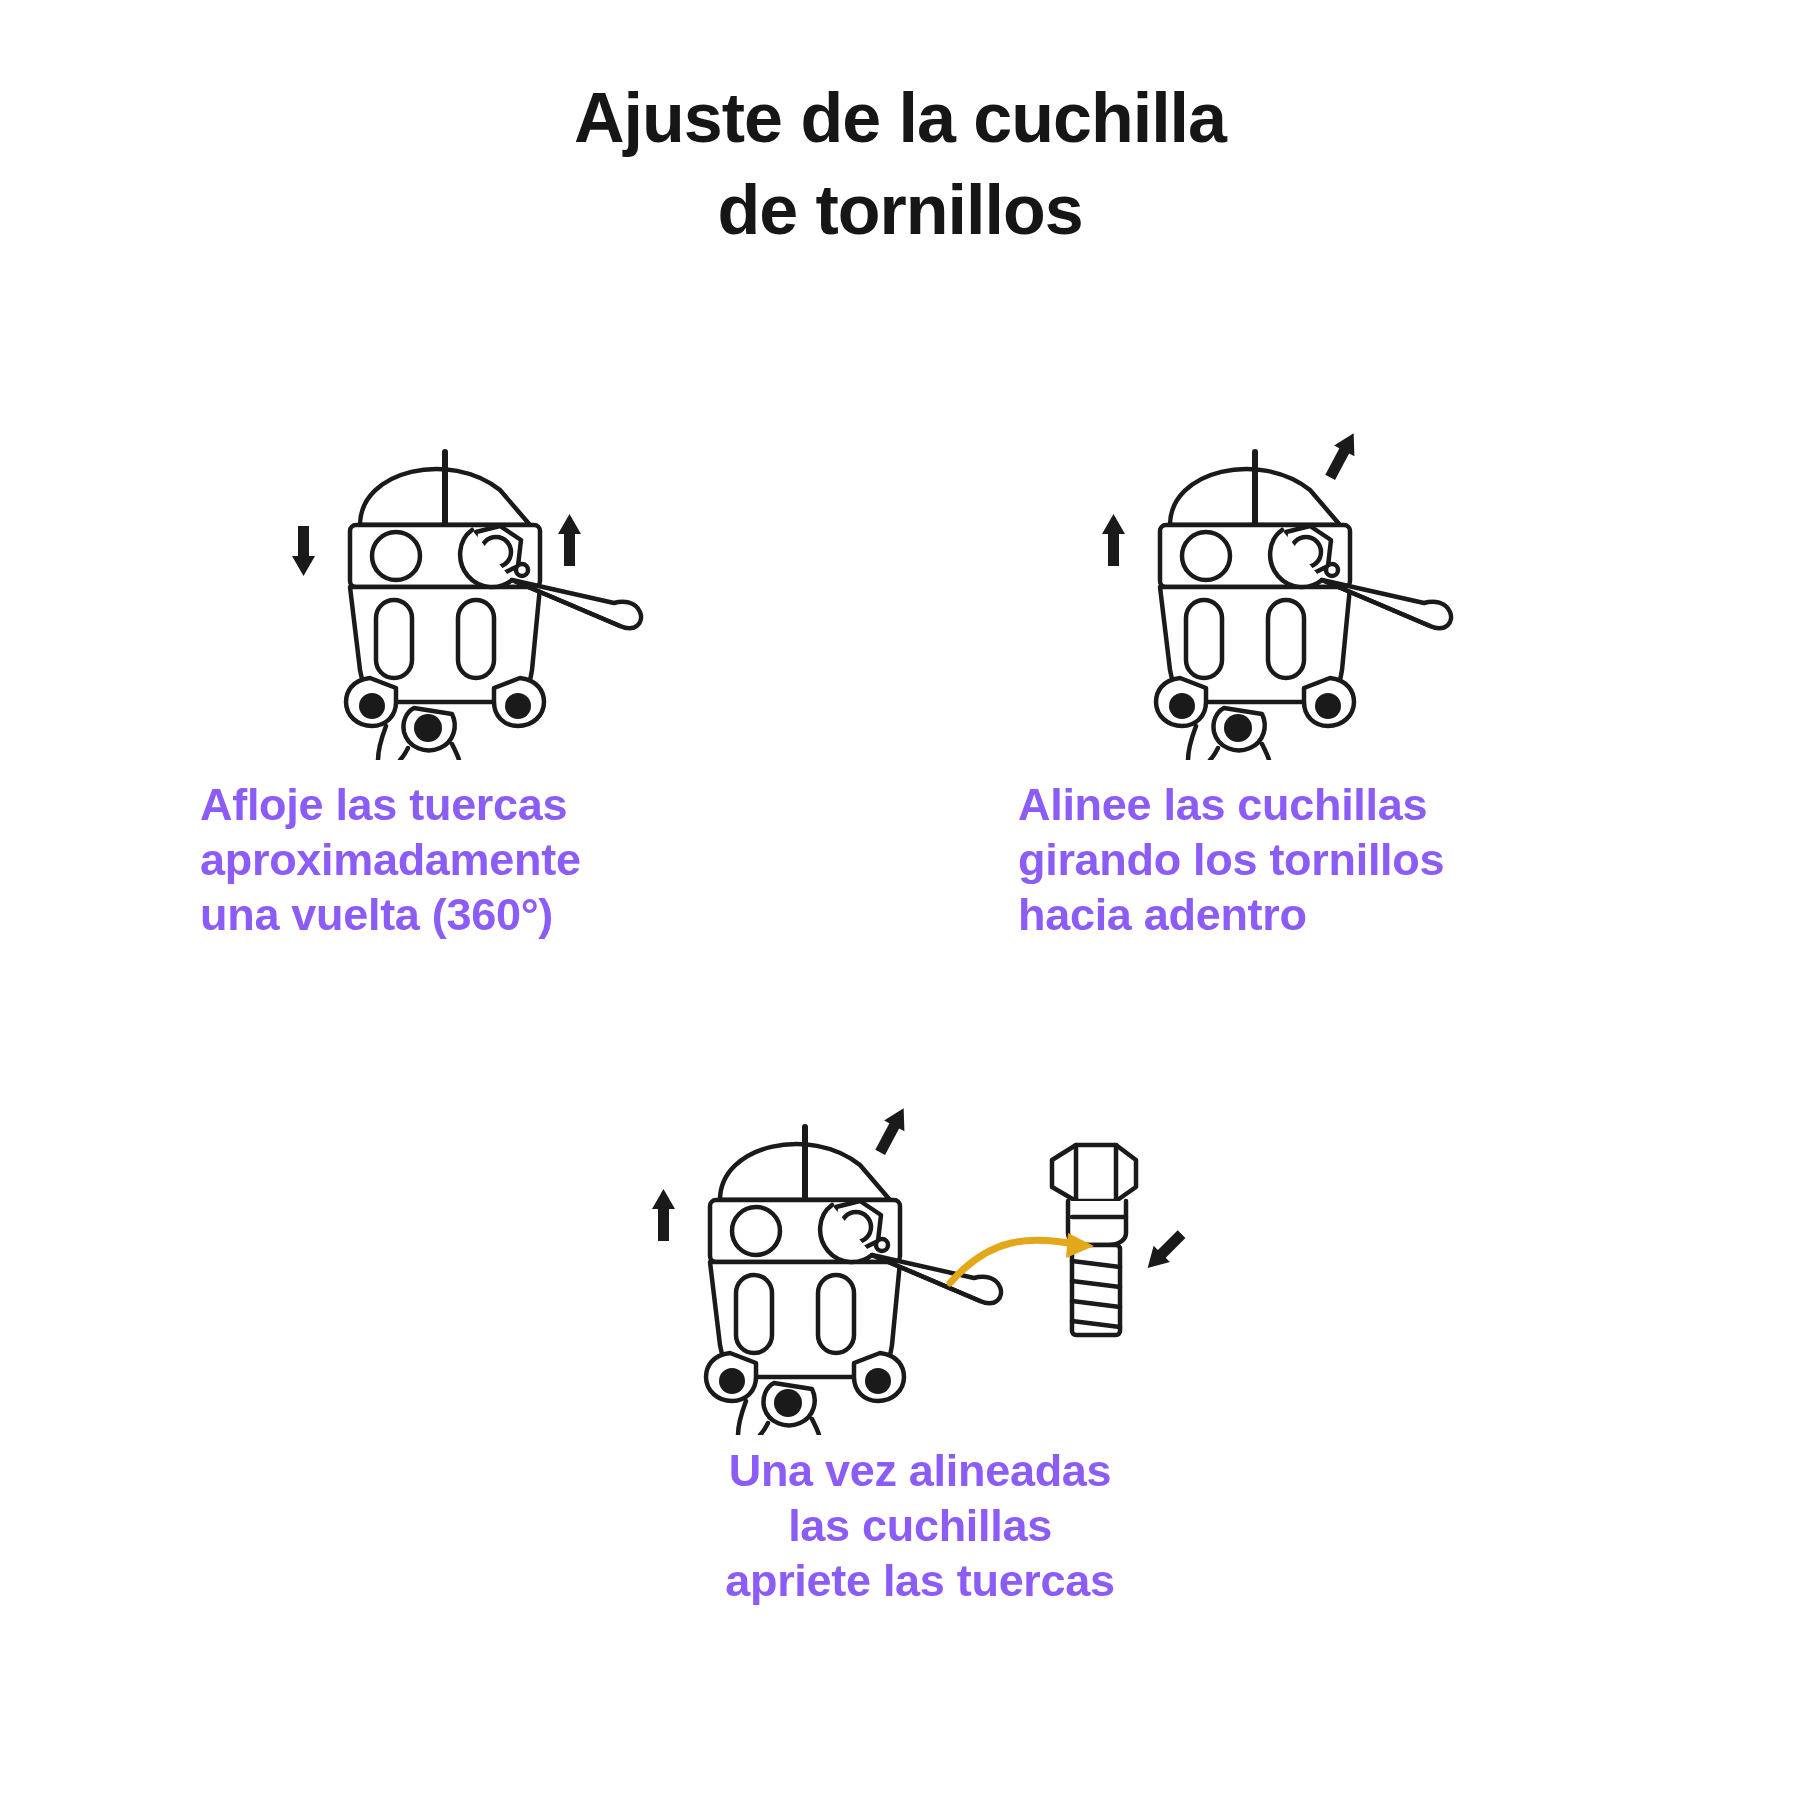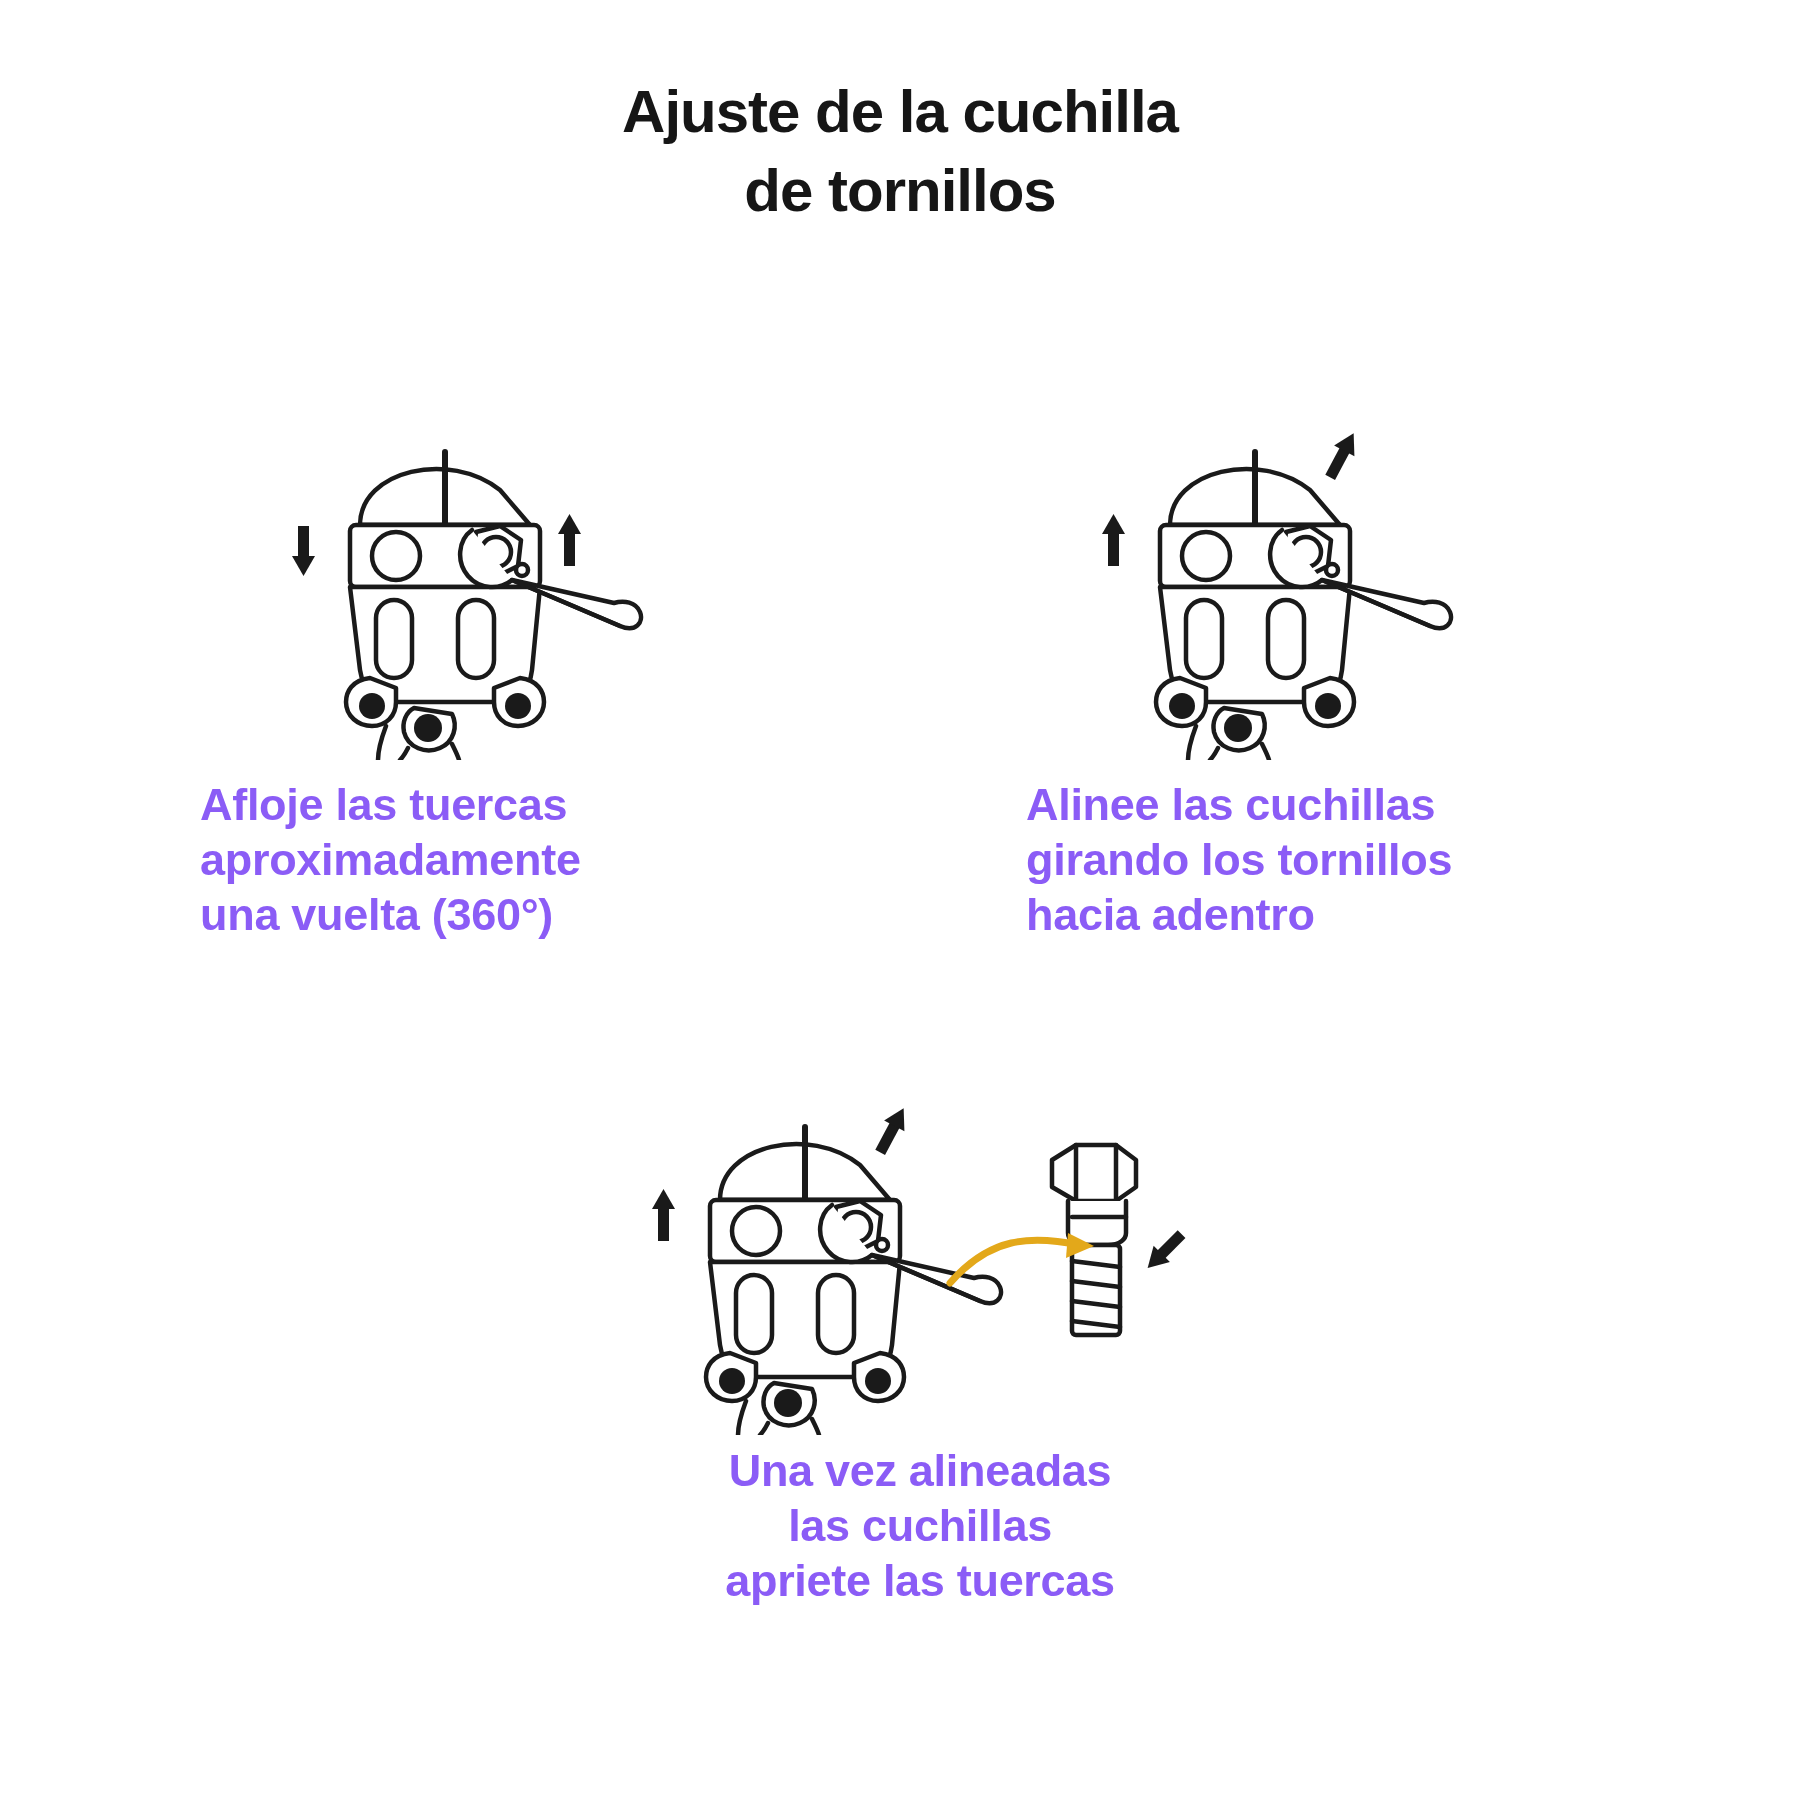--- a/index.html
+++ b/index.html
@@ -23,21 +23,21 @@
     height: 1800px;
   }
 
   
   .title {
     position: absolute;
     top: 72px;
     left: 0;
     width: 1800px;
     text-align: center;
-    font-size: 60px;
+    font-size: 70px;
     font-weight: bold;
     line-height: 1.32;
     letter-spacing: -1px;
     color: #161616;
   }
   .title-line { display: block; }
 
   
   .step {
     position: absolute;
@@ -55,21 +55,21 @@
   }
 
   #step-1 { left: 200px; top: 430px; width: 700px; }
   #step-2 { left: 1010px; top: 430px; width: 720px; }
   #step-3 { left: 560px; top: 1105px; width: 720px; }
 
   #step-1 .step-fig, #step-2 .step-fig { height: 330px; }
   #step-3 .step-fig { height: 330px; }
 
   #step-1 .step-caption { margin-left: 0px; margin-top: 18px; }
-  #step-2 .step-caption { margin-left: 16px; margin-top: 18px; }
+  #step-2 .step-caption { margin-left: 8px; margin-top: 18px; }
   #step-3 .step-caption { margin-left: 0px; margin-top: 9px; text-align: center; }
 
   svg { display: block; }
 </style>
 </head>
 <body>
 
 <div class="page">
 
   <div class="title">

